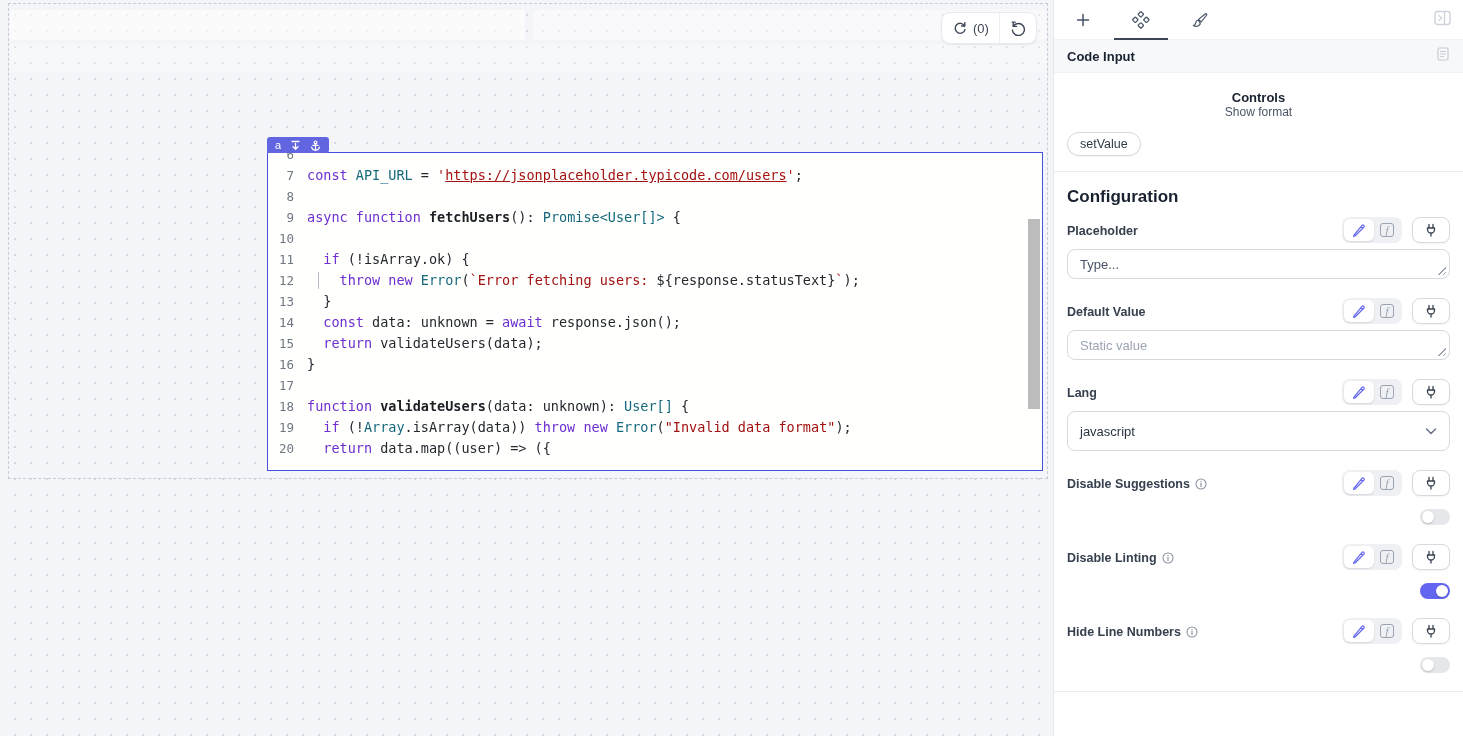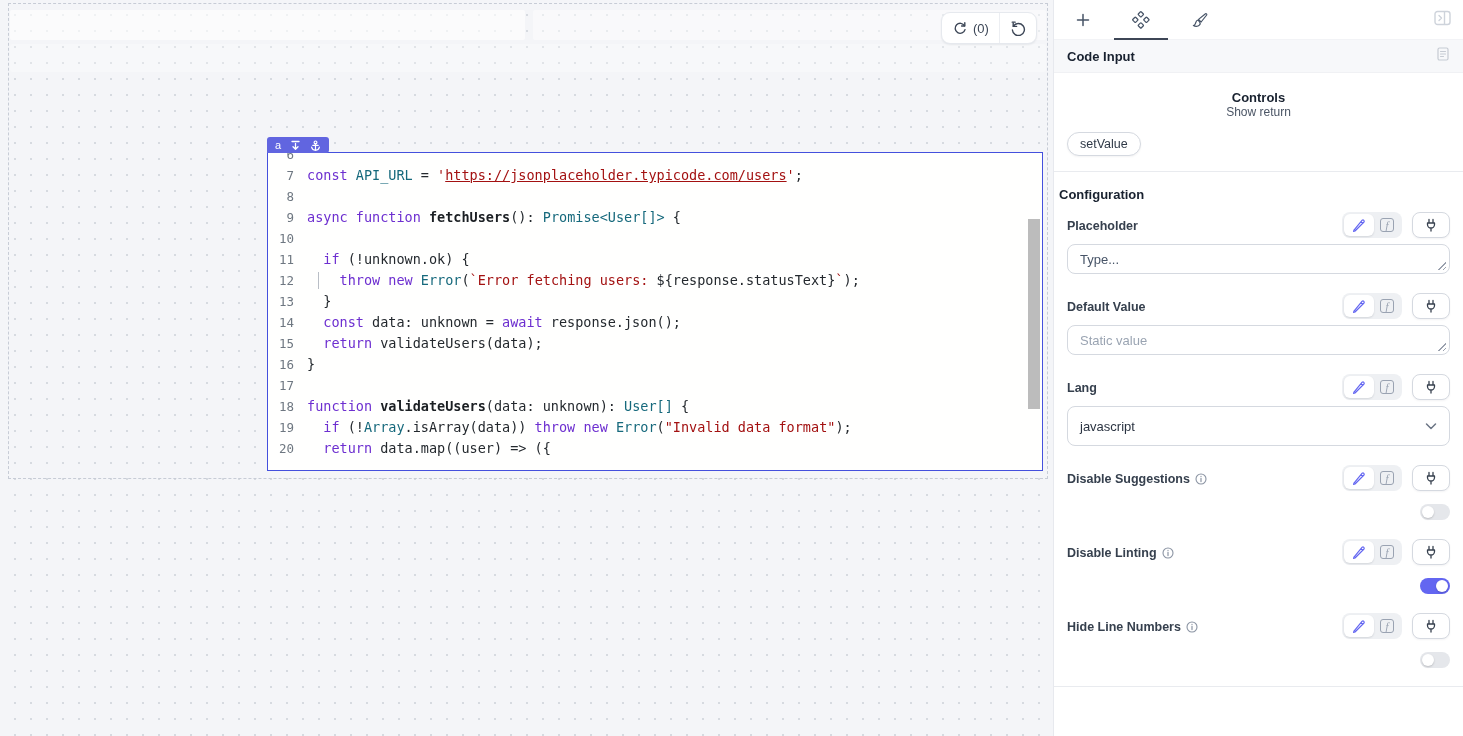--- a/index.html
+++ b/index.html
@@ -59,21 +59,21 @@
   .widget-bar-icon { color:#c6cbd3; }
 
   .sect-head { margin:17px 13px 0; display:flex; align-items:center; justify-content:space-between;flex-direction:column; }
   .sect-title { font-size:13px; font-weight:bold; color:#18212f; }
   .link-sm { font-size:12px; color:#4b5565; cursor:pointer; }
   .chips { margin:13px 13px 0; display:flex; gap:8px; }
   .chip-btn { background:#fff; border:1px solid #d5d9e0; border-radius:12px; padding:4px 12px;
     font-size:12.5px; color:#2f3947; box-shadow:0 1px 2px rgba(16,24,40,.05); cursor:pointer; }
   .divider { height:1px; background:#e9ebef; margin-top:15px; }
 
-  .cfg-title { margin:15px 5px 0; font-size:13px; font-weight:bold; color:#18212f; }
+  .cfg-title { margin:15px 13px 0; font-size:17px; font-weight:bold; color:#18212f; }
   .row { margin:10px 13px 8px; }
   .row-head { display:flex; justify-content:space-between; align-items:flex-end; }
   .row-label { font-size:12.5px; font-weight:bold; color:#36404e; padding-bottom:5px;
     display:flex; align-items:center; gap:5px; }
   .info-ic { color:#8b94a3; display:flex; }
   .btns { display:flex; align-items:center; gap:10px; }
   .seg { display:flex; align-items:center; background:#eef0f3; border-radius:8px; padding:2px; height:26px; }
   .seg-pencil { width:30px; height:22px; background:#fff; border-radius:6px; display:flex; align-items:center;
     justify-content:center; color:var(--accent,#6366f1); box-shadow:0 1px 2px rgba(16,24,40,.12); cursor:pointer; }
   .seg-fx { width:26px; height:22px; display:flex; align-items:center; justify-content:center; color:#9aa3b2; cursor:pointer; }
@@ -212,21 +212,21 @@
           </div>
           <div class="cm-line-row">
             <div class="cm-gutter-num">9</div>
             <div class="cm-code"><span class="tk-k">async</span><span class="tk-d"> </span><span class="tk-k">function</span><span class="tk-d"> </span><span class="tk-fn">fetchUsers</span><span class="tk-d">(): </span><span class="tk-v">Promise&lt;User[]&gt;</span><span class="tk-d"> {</span></div>
           </div>
           <div class="cm-line-row">
             <div class="cm-gutter-num">10</div>
           </div>
           <div class="cm-line-row">
             <div class="cm-gutter-num">11</div>
-            <div class="cm-code"><span class="tk-d">  </span><span class="tk-k">if</span><span class="tk-d"> (!unknown.ok) {</span></div>
+            <div class="cm-code"><span class="tk-d">  </span><span class="tk-k">if</span><span class="tk-d"> (!isArray.ok) {</span></div>
           </div>
           <div class="cm-line-row">
             <div class="cm-gutter-num">12</div>
             <div class="cm-code"><i class="ig"></i><span class="tk-d">    </span><span class="tk-k">throw</span><span class="tk-d"> </span><span class="tk-k">new</span><span class="tk-d"> </span><span class="tk-v">Error</span><span class="tk-d">(</span><span class="tk-s">`Error fetching users: </span><span class="tk-d">${response.statusText}</span><span class="tk-s">`</span><span class="tk-d">);</span></div>
           </div>
           <div class="cm-line-row">
             <div class="cm-gutter-num">13</div>
             <div class="cm-code"><span class="tk-d">  }</span></div>
           </div>
           <div class="cm-line-row">
@@ -291,21 +291,21 @@
     <span class="widget-bar-title">Code Input</span>
     <span class="widget-bar-icon">
       <svg width="14" height="14" viewBox="0 0 14 14">
           <use href="#ic-doc"></use>
         </svg>
     </span>
   </div>
 
   <div class="sect-head">
     <span class="sect-title">Controls</span>
-    <span class="link-sm">Show return</span>
+    <span class="link-sm">Show format</span>
   </div>
   <div class="chips">
     <button class="chip-btn">setValue</button>
   </div>
   <div class="divider"></div>
 
   <div class="cfg-title">Configuration</div>
 
   <div class="row">
     <div class="row-head">

